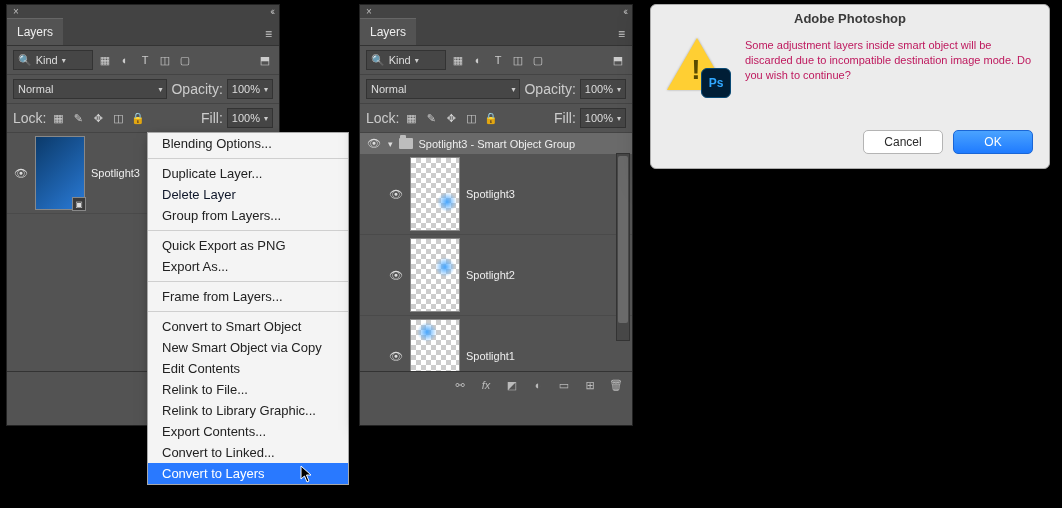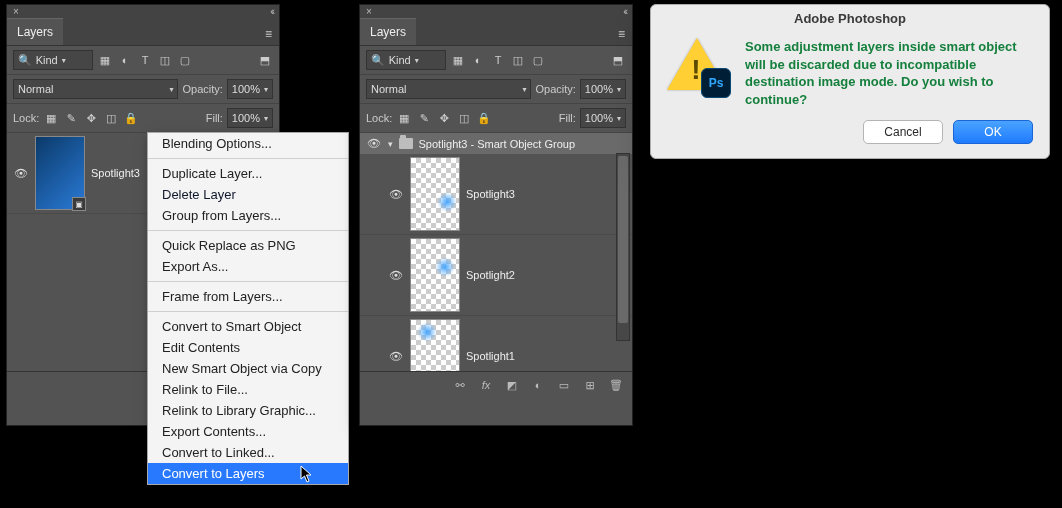--- a/index.html
+++ b/index.html
@@ -157,35 +157,35 @@
     border-bottom:52px solid #ffcf33;
     filter: drop-shadow(0 0 1px rgba(0,0,0,.3));
   }
   .bang { position:absolute; left:0; right:6px; top:16px; text-align:center; font-size:28px; font-weight:700; color:#5a4b00;}
   .ps-chip {
     position:absolute; right:0; bottom:-4px;
     width:28px;height:28px;background:#001e36;border-radius:6px;
     display:flex;align-items:center;justify-content:center;
     color:#31a8ff;font-weight:700;font-size:12px;border:1px solid #0a4a75;
   }
-  .dialog-msg { font-size:13px; font-weight:700; color:#15803d; line-height:1.35; }
+  .dialog-msg { font-size:11px; font-weight:400; color:#be185d; line-height:1.35; }
   .dialog-buttons { display:flex; justify-content:flex-end; gap:10px; padding:8px 16px 14px; }
   .btn {
     min-width:78px; height:22px; border-radius:5px; font-size:12px;
     display:flex;align-items:center;justify-content:center;
-    border:1px solid #b4b4b4; background:#fff; color:#2a2a2a;
+    border:1px solid #b4b4b4; background:#fff; color:#2a2a2a;margin-top:24px;
   }
   .btn.primary {
     background:linear-gradient(#4aa3ff,#1f7bff);
     border-color:#1a66d6; color:#fff;
   }
   .group-row { display:flex;align-items:center;gap:6px;padding:4px 6px;background:#6a6a6a; }
   .folder-icon { width:14px;height:11px;background:#bdbdbd;border-radius:1px;position:relative;}
   .folder-icon::before {content:"";position:absolute;top:-3px;left:1px;width:6px;height:3px;background:#bdbdbd;border-radius:1px 1px 0 0;}
-  .small-label { font-size:11px; color:#ccc; }
+  .small-label { font-size:14px; color:#ccc; }
 </style>
 </head>
 <body>
 
 <div class="panel" style="left:6px; top:4px; width:272px; height:420px;">
   <div class="panel-header">
     <span class="close-x">×</span>
     <span class="collapse">‹‹</span>
   </div>
   <div class="tabrow">
@@ -248,28 +248,28 @@
   </div>
 </div>
 
 <div class="ctx" id="ctx" style="left:147px; top:132px;">
     <div class="ctx-item">Blending Options...</div>
     <div class="ctx-sep"></div>
     <div class="ctx-item">Duplicate Layer...</div>
     <div class="ctx-item disabled">Delete Layer</div>
     <div class="ctx-item">Group from Layers...</div>
     <div class="ctx-sep"></div>
-    <div class="ctx-item">Quick Replace as PNG</div>
+    <div class="ctx-item">Quick Export as PNG</div>
     <div class="ctx-item">Export As...</div>
     <div class="ctx-sep"></div>
     <div class="ctx-item">Frame from Layers...</div>
     <div class="ctx-sep"></div>
     <div class="ctx-item">Convert to Smart Object</div>
+    <div class="ctx-item">New Smart Object via Copy</div>
     <div class="ctx-item">Edit Contents</div>
-    <div class="ctx-item">New Smart Object via Copy</div>
     <div class="ctx-item">Relink to File...</div>
     <div class="ctx-item">Relink to Library Graphic...</div>
     <div class="ctx-item">Export Contents...</div>
     <div class="ctx-item">Convert to Linked...</div>
     <div class="ctx-item hl">Convert to Layers</div>
   </div>
 <svg class="cursor" style="left:300px; top:465px;" viewBox="0 0 14 18">
   <path d="M1 1 L1 14 L4.5 11 L7 17 L9 16 L6.5 10 L11 10 Z" fill="#000" stroke="#fff" stroke-width="1"></path>
 </svg>
 

